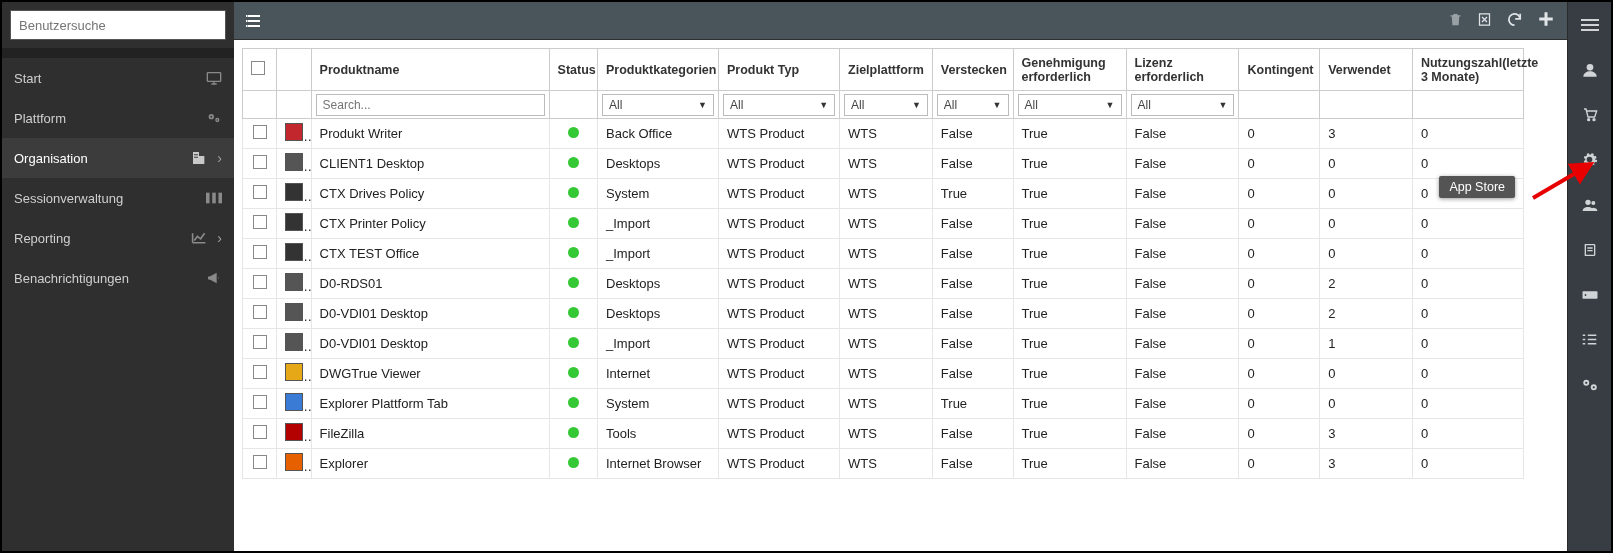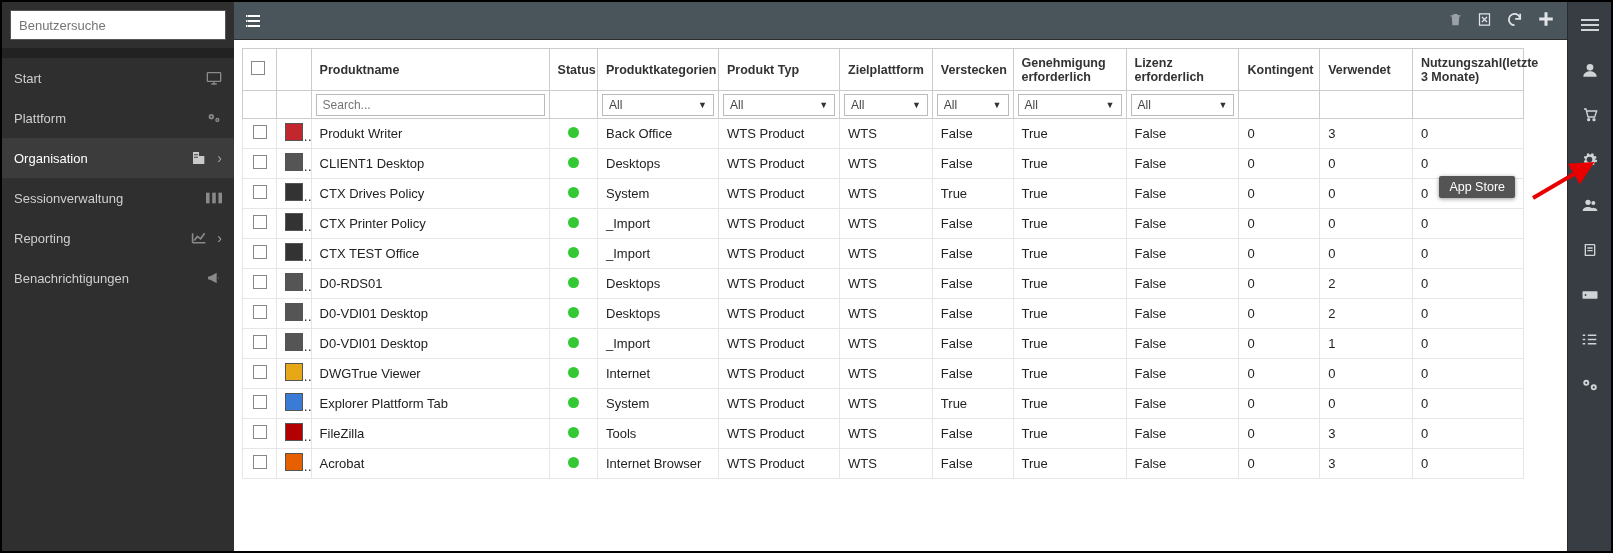--- a/index.html
+++ b/index.html
@@ -600,21 +600,21 @@
               <td>False</td>
               <td>True</td>
               <td>False</td>
               <td>0</td>
               <td>3</td>
               <td>0</td>
             </tr>
             <tr>
               <td style="text-align:center"><span class="checkbox"></span></td>
               <td style="text-align:center"><span class="app-icon" style="background:#e66000"></span></td>
-              <td>Acrobat</td>
+              <td>Explorer</td>
               <td style="text-align:center"><span class="dot-green"></span></td>
               <td>Internet Browser</td>
               <td>WTS Product</td>
               <td>WTS</td>
               <td>False</td>
               <td>True</td>
               <td>False</td>
               <td>0</td>
               <td>3</td>
               <td>0</td>

